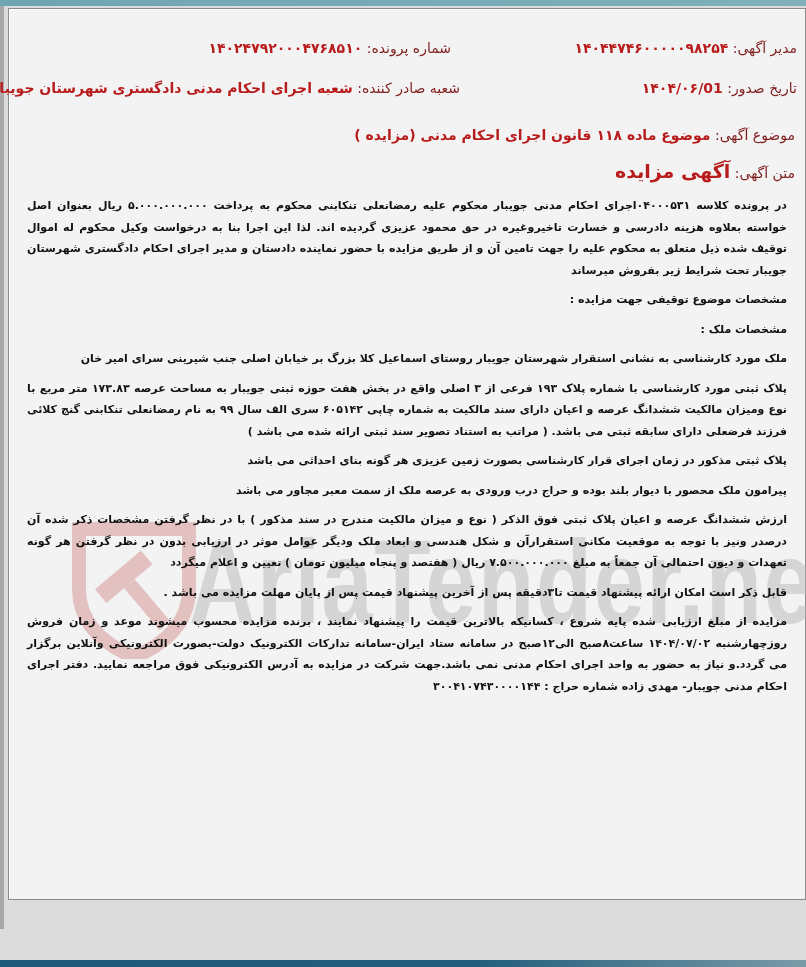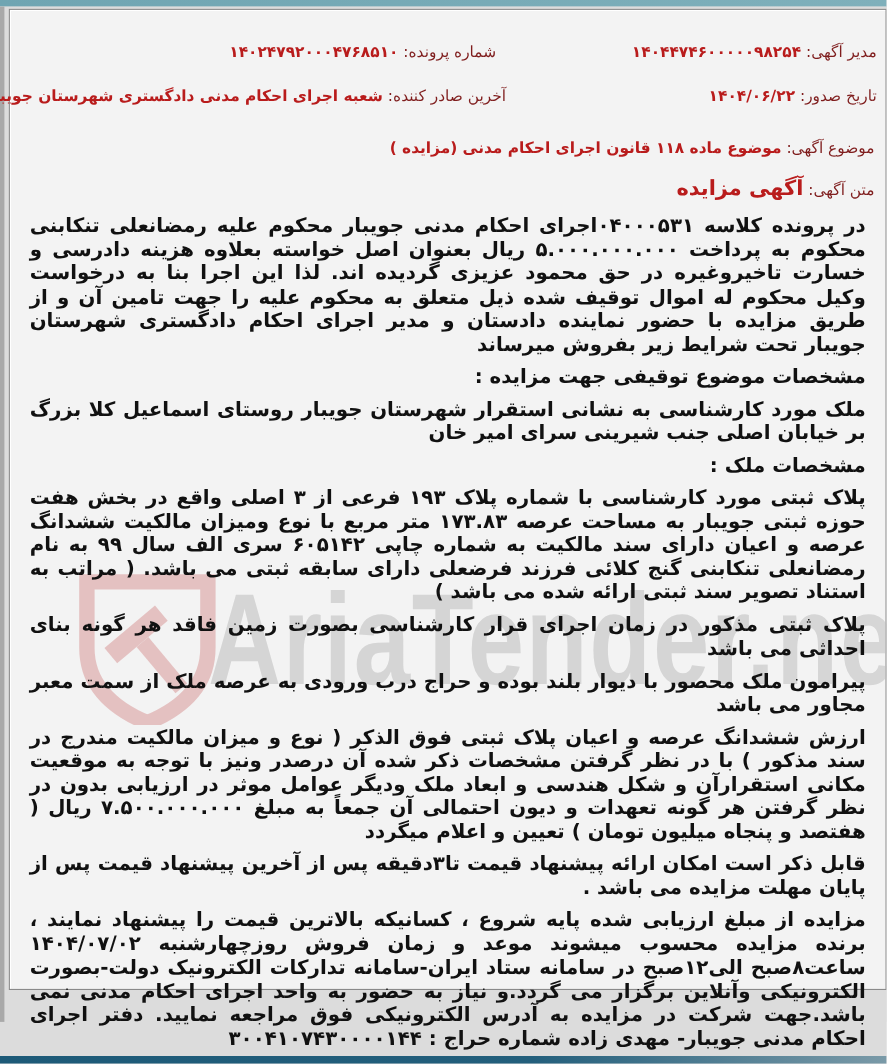--- a/index.html
+++ b/index.html
@@ -26,21 +26,21 @@
     background:linear-gradient(90deg,#1d5a78 0%,#235f7c 60%,#7a9aa8 100%);
   }
   .hdr-row {
     position:absolute; direction:rtl; white-space:nowrap;
     font-size:14px; line-height:18px;
   }
   .lbl { color:#7f1d1d; font-family:"DejaVu Sans", sans-serif; }
   .val { color:#b91c1c; font-weight:bold; }
   .content {
     position:absolute; right:18px; width:760px; direction:rtl; text-align:justify;
-    color:#111; font-weight:bold; font-size:18px; line-height:21.5px;
+    color:#111; font-weight:bold; font-size:11px; line-height:21.5px;
     font-family:"DejaVu Sans", sans-serif;
   }
   .para { margin:0 0 8px 0; }
   .watermark {
     position:absolute; left:60px; top:500px; width:640px; height:150px;
     pointer-events:none; opacity:0.55;
   }
   .wm-text {
     position:absolute; left:120px; top:8px;
     font-family:"Liberation Sans", sans-serif; font-weight:bold;
@@ -70,42 +70,42 @@
     <div class="hdr-row" style="right:8px; top:30px;">
       <span class="lbl">مدیر آگهی:</span>
       <span class="val">۱۴۰۴۴۷۴۶۰۰۰۰۰۹۸۲۵۴</span>
     </div>
     <div class="hdr-row" style="right:354px; top:30px;">
       <span class="lbl">شماره پرونده:</span>
       <span class="val">۱۴۰۲۴۷۹۲۰۰۰۴۷۶۸۵۱۰</span>
     </div>
     <div class="hdr-row" style="right:8px; top:70px;">
       <span class="lbl">تاریخ صدور:</span>
-      <span class="val">۱۴۰۴/۰۶/۲۲</span>
+      <span class="val">۱۴۰۴/۰۶/01</span>
     </div>
     <div class="hdr-row" style="right:345px; top:70px;">
-      <span class="lbl">آخرین صادر کننده:</span>
+      <span class="lbl">شعبه صادر کننده:</span>
       <span class="val">شعبه اجرای احکام مدنی دادگستری شهرستان جویبار</span>
     </div>
     <div class="hdr-row" style="right:10px; top:117px;text-align:center;">
       <span class="lbl">موضوع آگهی:</span>
       <span class="val">موضوع ماده ۱۱۸ قانون اجرای احکام مدنی (مزایده )</span>
     </div>
     <div class="hdr-row" style="right:10px; top:153px;">
       <span class="lbl">متن آگهی:</span>
       <span class="val" style="font-size:19px;margin-top:22px;">آگهی مزایده</span>
     </div>
 
     <div class="content" style="top:186px;">
       <p class="para">در پرونده کلاسه ۰۴۰۰۰۵۳۱اجرای احکام مدنی جویبار محکوم علیه رمضانعلی تنکابنی  محکوم به پرداخت ۵.۰۰۰.۰۰۰.۰۰۰ ریال بعنوان اصل خواسته بعلاوه هزینه دادرسی و خسارت تاخیروغیره در حق محمود عزیزی  گردیده اند. لذا این اجرا بنا به درخواست وکیل محکوم له اموال توقیف شده ذیل متعلق به محکوم علیه را جهت تامین آن و از طریق مزایده با حضور نماینده دادستان و مدیر اجرای احکام دادگستری شهرستان جویبار تحت شرایط زیر بفروش میرساند</p>
       <p class="para">مشخصات موضوع توقیفی جهت مزایده :</p>
+      <p class="para">مشخصات ملک :</p>
       <p class="para">ملک مورد کارشناسی  به نشانی استقرار  شهرستان جویبار  روستای اسماعیل کلا بزرگ  بر خیابان اصلی  جنب شیرینی سرای امیر خان</p>
-      <p class="para">مشخصات ملک :</p>
       <p class="para">پلاک ثبتی مورد کارشناسی با شماره پلاک  ۱۹۳ فرعی از  ۳ اصلی  واقع در  بخش هفت حوزه ثبتی جویبار  به مساحت عرصه ۱۷۳.۸۳  متر مربع با نوع ومیزان مالکیت  ششدانگ عرصه و اعیان دارای سند مالکیت به شماره چاپی   ۶۰۵۱۴۲ سری الف سال ۹۹ به نام  رمضانعلی تنکابنی گنج کلائی  فرزند فرضعلی  دارای سابقه ثبتی می باشد. ( مراتب به استناد تصویر سند ثبتی ارائه شده می باشد )</p>
-      <p class="para">پلاک ثبتی مذکور در زمان اجرای قرار کارشناسی بصورت زمین فاقد هر گونه بنای احداثی می باشد</p>
+      <p class="para">پلاک ثبتی مذکور در زمان اجرای قرار کارشناسی بصورت زمین عزیزی هر گونه بنای احداثی می باشد</p>
       <p class="para">پیرامون ملک محصور با دیوار بلند بوده و حراج درب ورودی به عرصه ملک از سمت معبر مجاور می باشد</p>
       <p class="para">ارزش ششدانگ عرصه و اعیان پلاک ثبتی  فوق الذکر ( نوع و میزان مالکیت مندرج در سند مذکور ) با در نظر گرفتن مشخصات ذکر شده آن درصدر ونیز با توجه به موقعیت مکانی استقرارآن و شکل هندسی و ابعاد ملک ودیگر عوامل موثر در ارزیابی بدون در نظر گرفتن هر گونه تعهدات و دیون احتمالی آن  جمعاً به  مبلغ  ۷.۵۰۰.۰۰۰.۰۰۰  ریال  ( هفتصد و پنجاه میلیون تومان ) تعیین و اعلام میگردد</p>
       <p class="para">قابل ذکر است امکان ارائه پیشنهاد قیمت تا۳دقیقه پس از آخرین پیشنهاد قیمت پس از پایان مهلت مزایده می باشد .</p>
       <p class="para">مزایده از مبلغ ارزیابی شده پایه شروع ، کسانیکه بالاترین قیمت را پیشنهاد نمایند ، برنده مزایده محسوب میشوند موعد و زمان فروش روزچهارشنبه ۱۴۰۴/۰۷/۰۲ ساعت۸صبح الی۱۲صبح در سامانه ستاد ایران-سامانه تدارکات الکترونیک دولت-بصورت الکترونیکی وآنلاین برگزار می گردد.و نیاز به حضور به واحد اجرای احکام مدنی نمی باشد.جهت شرکت در مزایده به آدرس الکترونیکی فوق مراجعه نمایید. دفتر اجرای احکام مدنی جویبار- مهدی زاده  شماره حراج : ۳۰۰۴۱۰۷۴۳۰۰۰۰۱۴۴</p>
     </div>
 
   </div>
 </div>
 
 <div class="bottom-bar"></div>

